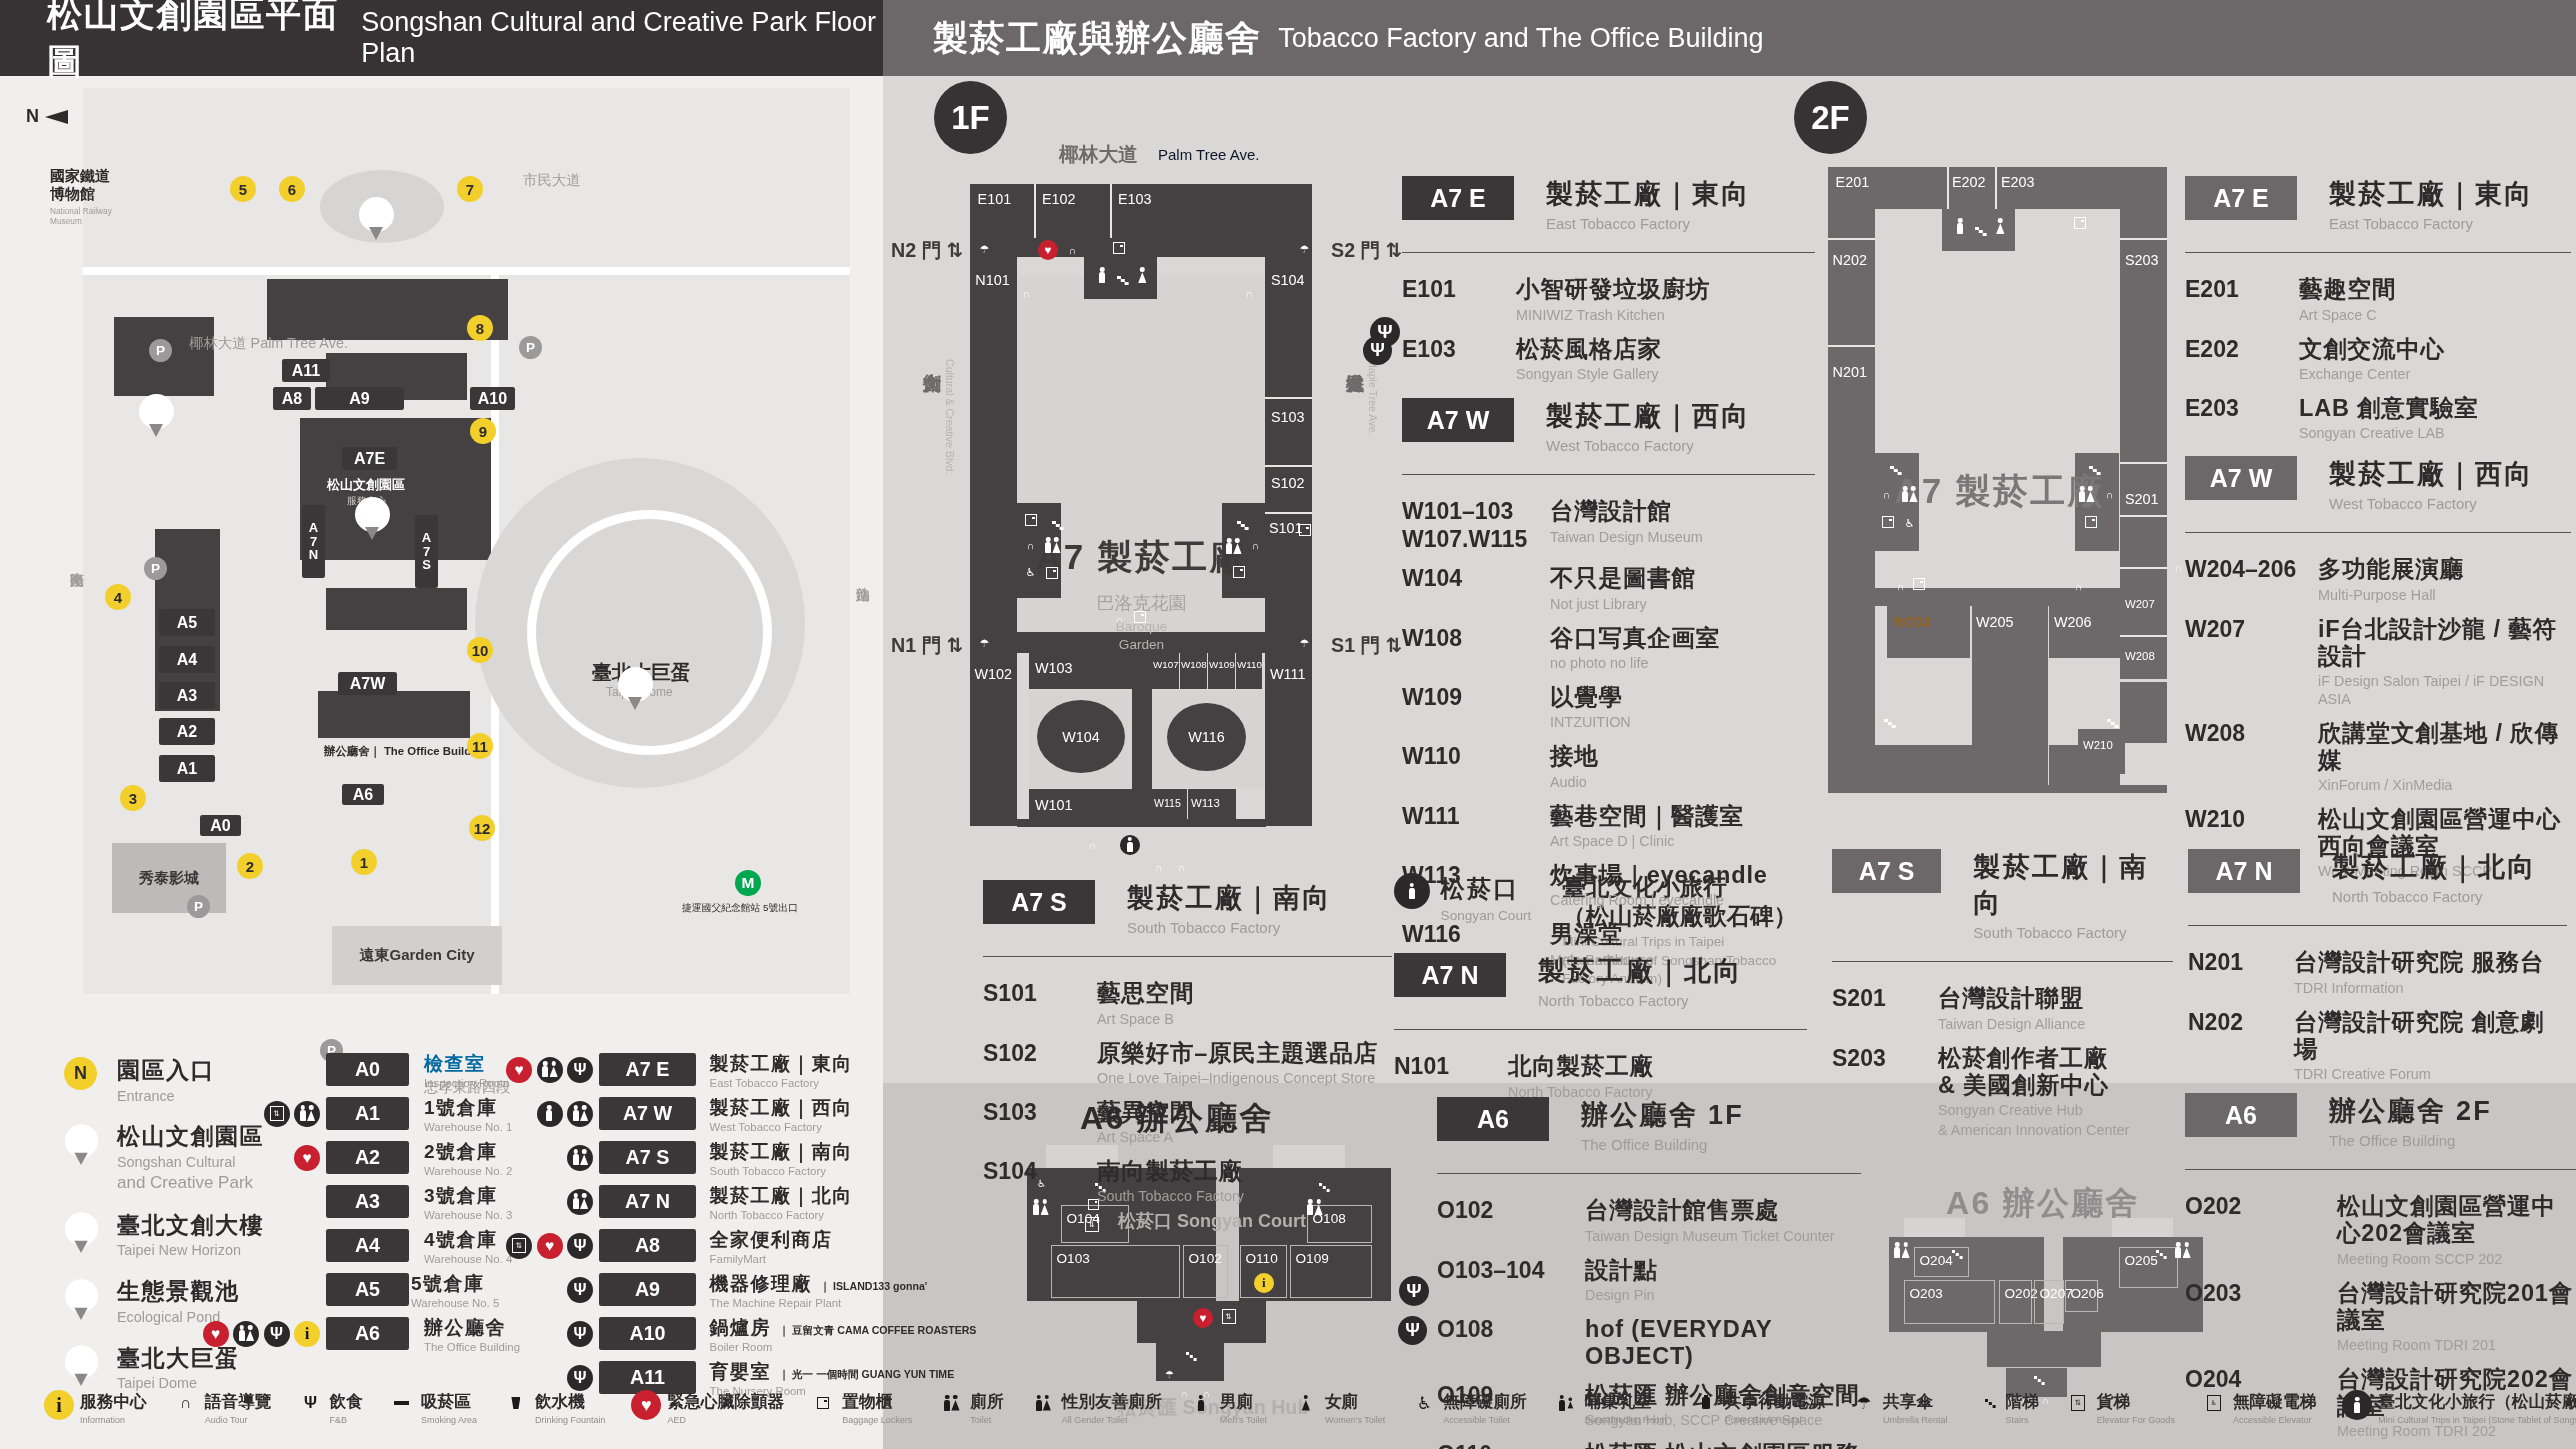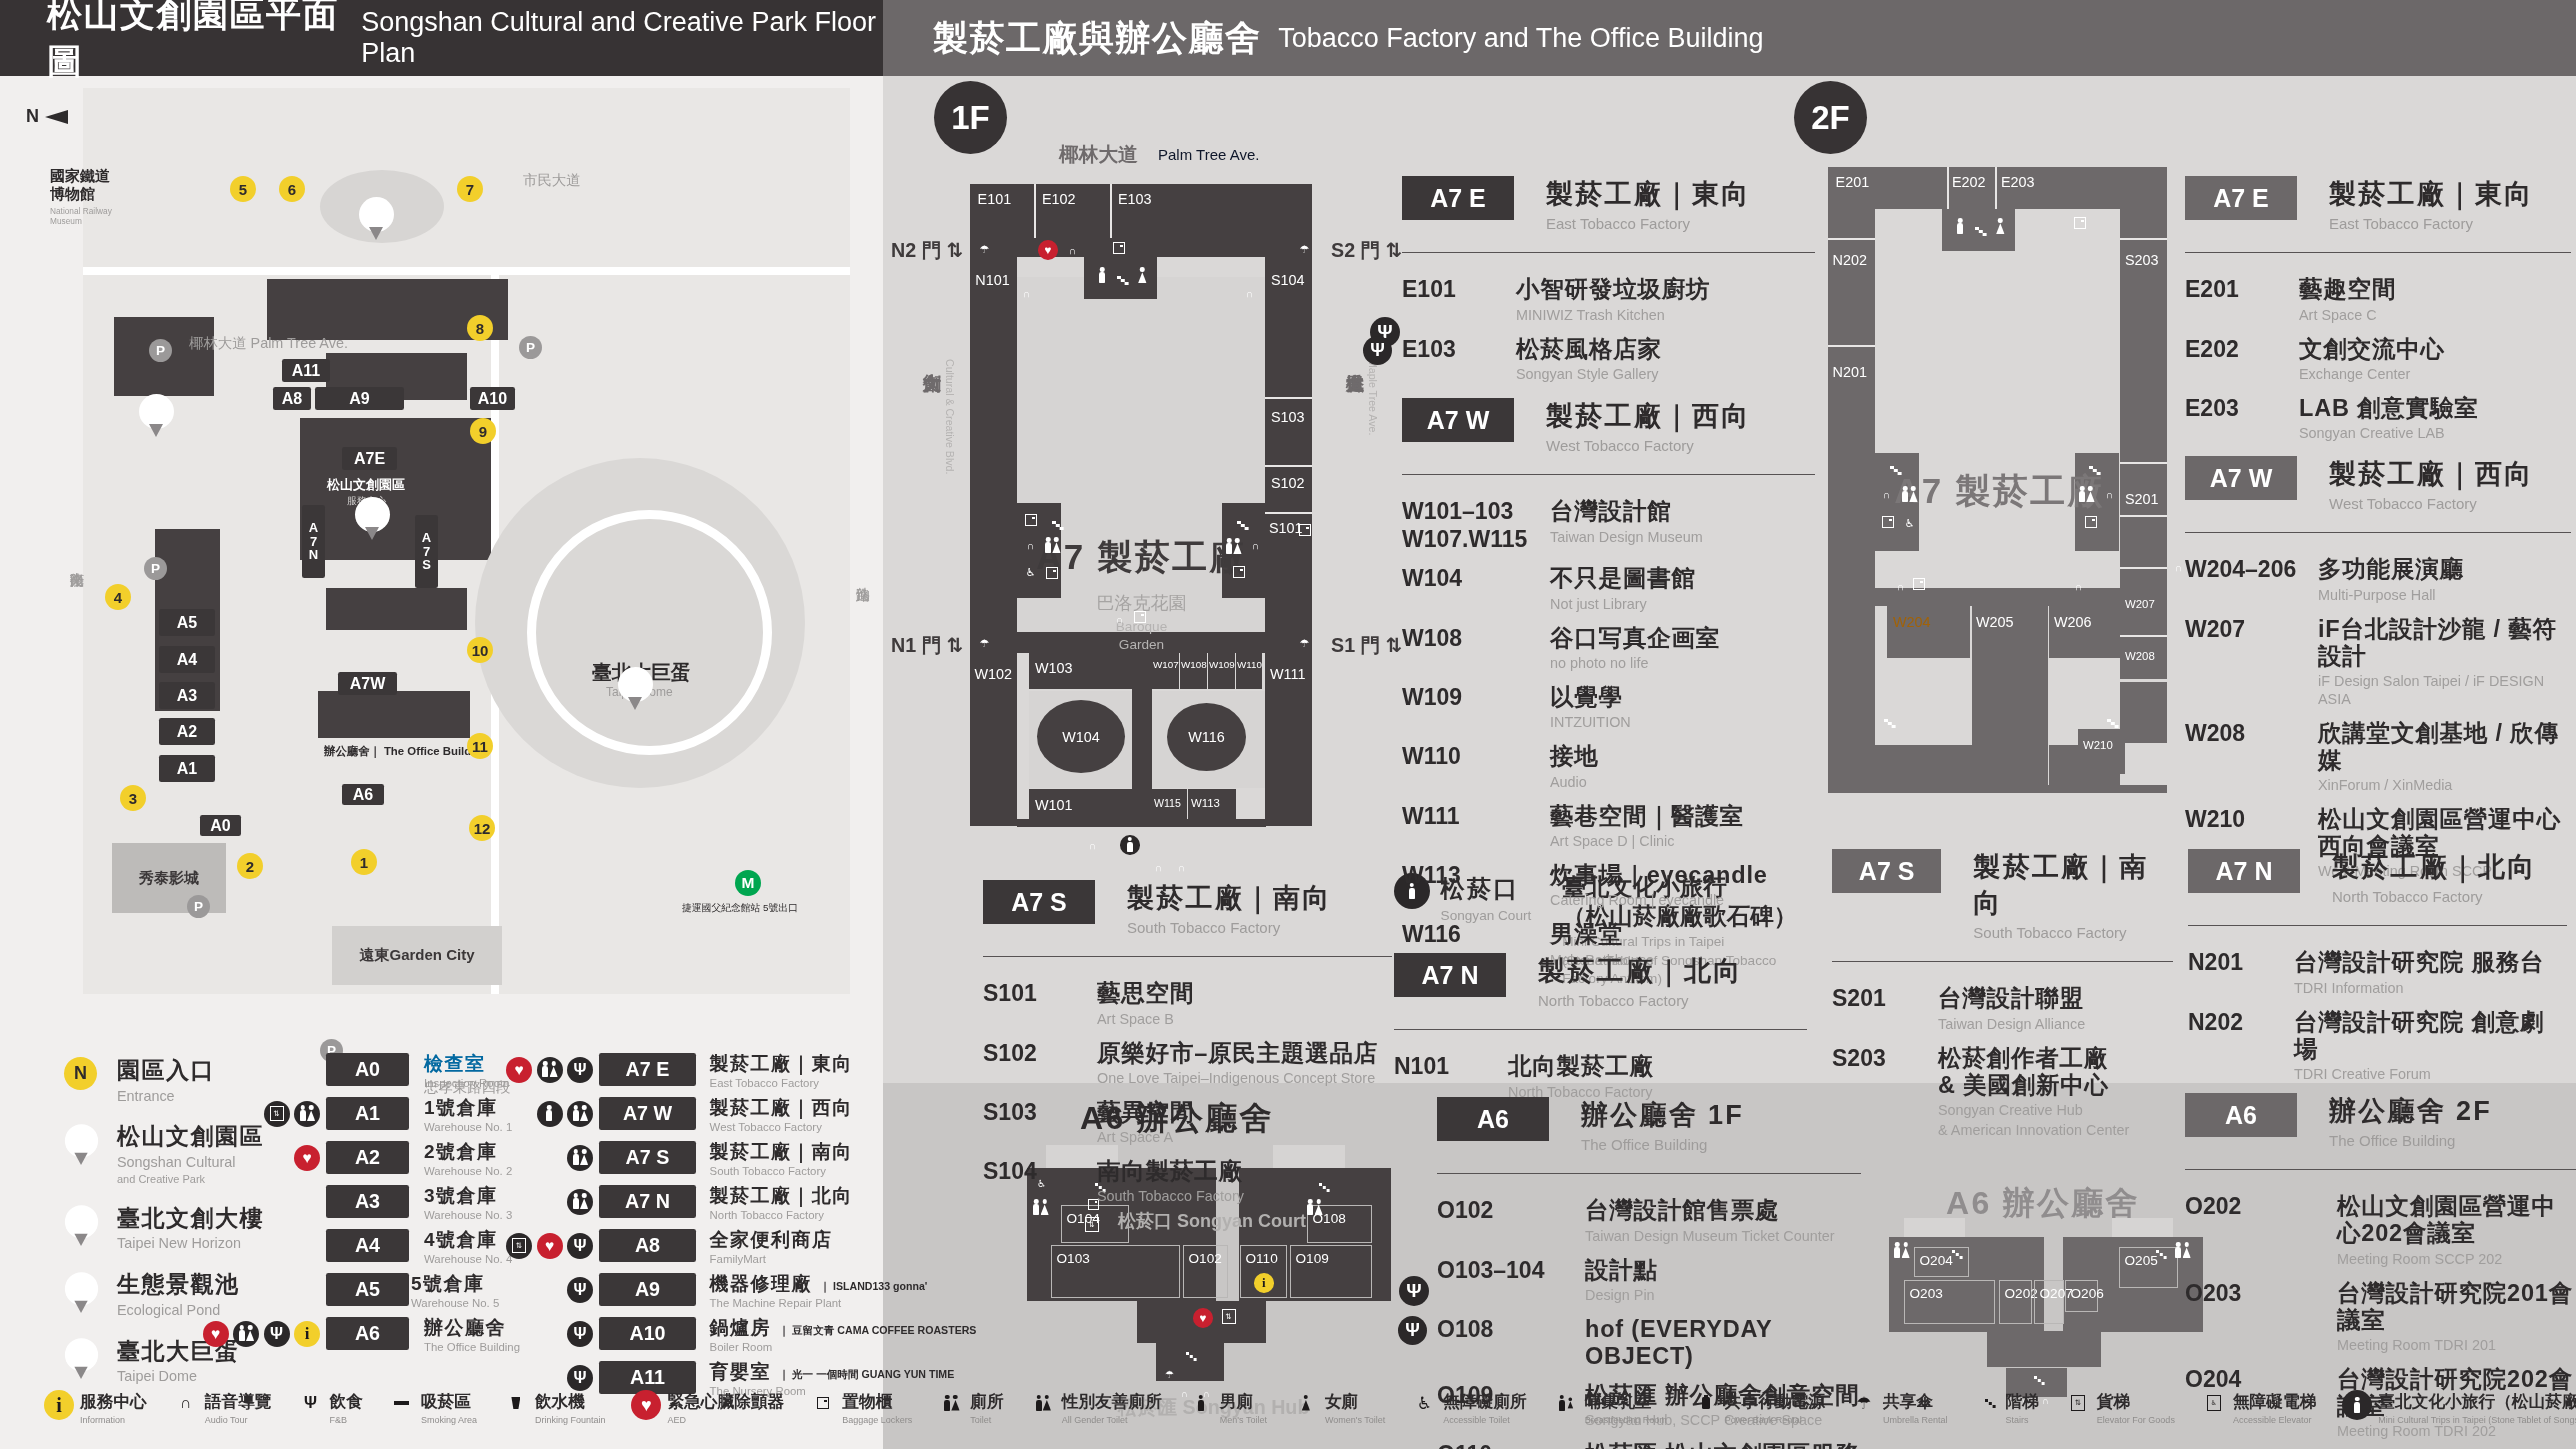--- a/index.html
+++ b/index.html
@@ -206,21 +206,21 @@
         <div style="display: flex; margin-bottom: 16.7px; align-items: flex-start;">
           <div style="width: 53px; flex: 0 0 auto; padding-top: 1.5px; height: 48px;">
             <div class="pin" style="position: relative; transform: scale(0.95);">
               <div class="ph">A</div>
               <div class="pt"></div>
             </div>
           </div>
           <div>
             <div style="font-size: 23px; font-weight: bold; color: rgb(46, 43, 44); letter-spacing: 1.5px;">松山文創園區</div>
             <div style="font-size: 14.4px; color: rgb(158, 156, 155); margin-top: 1.5px; line-height: 1.2;">Songshan Cultural</div>
-            <div style="font-size: 11px; color: rgb(158, 156, 155); margin-top: 1.5px; line-height: 1.2;">and Creative Park</div>
+            <div style="font-size: 17px; color: rgb(158, 156, 155); margin-top: 1.5px; line-height: 1.2;">and Creative Park</div>
           </div>
         </div>
         <div style="display: flex; margin-bottom: 16.7px; align-items: flex-start;">
           <div style="width: 53px; flex: 0 0 auto; padding-top: 1.5px; height: 48px;">
             <div class="pin" style="position: relative; transform: scale(0.95);">
               <div class="ph">B</div>
               <div class="pt"></div>
             </div>
           </div>
           <div>

